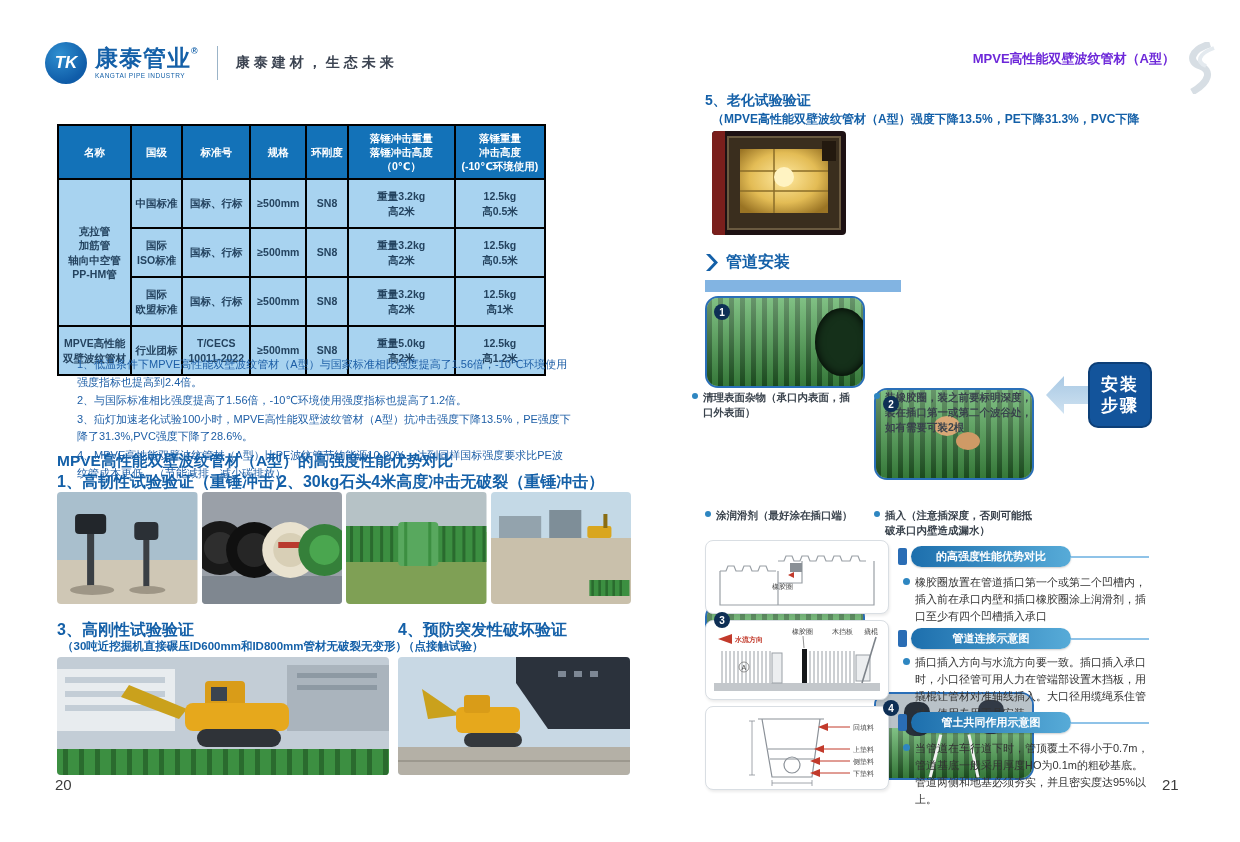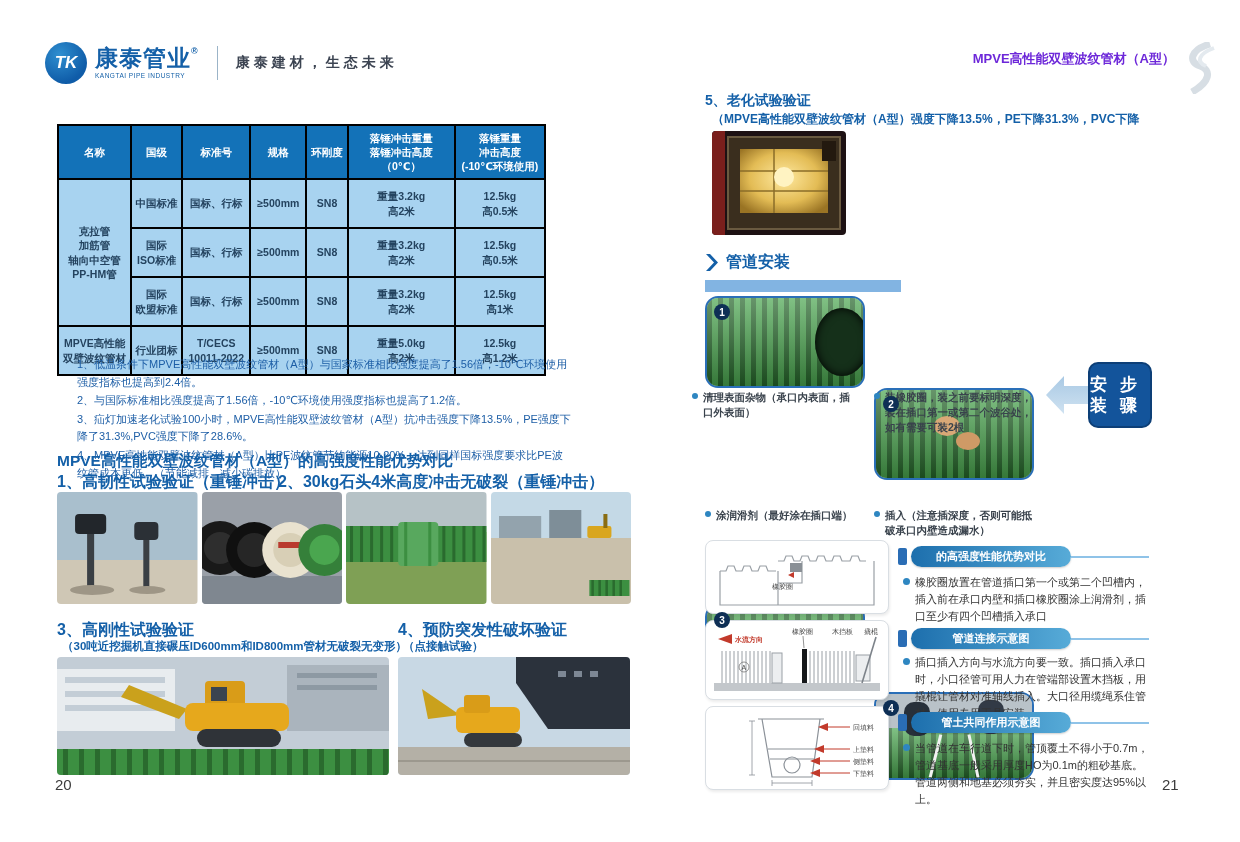--- a/index.html
+++ b/index.html
@@ -53,21 +53,21 @@
   .stepnum{position:absolute;left:7px;top:6px;width:16px;height:16px;border-radius:50%;
     background:#0e2f55;color:#fff;font-size:10px;font-weight:bold;display:flex;align-items:center;justify-content:center;z-index:3;}
   .cap{display:flex;gap:5px;font-size:10.5px;color:#39424c;line-height:1.45;font-weight:bold;}
   .cap .dot{flex:0 0 auto;width:6px;height:6px;border-radius:50%;background:#2e86c1;margin-top:3px;}
 
   .bluebar{background:#82b4e2;height:12px;width:196px;}
 
   
   .steps{display:flex;align-items:center;}
   .steps-box{width:60px;height:62px;border-radius:10px;background:#13549b;border:2px solid #0d3f77;
-    display:flex;flex-direction:row;align-items:center;justify-content:center;color:#fff;font-weight:bold;font-size:17px;line-height:1.25;letter-spacing:2px;}
+    display:flex;flex-direction:column;align-items:center;justify-content:center;color:#fff;font-weight:bold;font-size:17px;line-height:1.25;letter-spacing:2px;}
 
   
   .dbox{background:#fff;border:1px solid #d9dee3;border-radius:8px;box-shadow:1px 2px 3px rgba(0,0,0,.08);}
   .dbox svg{display:block;width:100%;height:100%;}
   .pillrow{display:flex;align-items:center;}
   .pill-tab{width:9px;height:17px;background:#2a6db5;border-radius:2px;margin-right:4px;}
   .pill{background:linear-gradient(90deg,#1d6fad,#57abd8);color:#fff;font-size:11px;font-weight:bold;
     padding:3px 0;border-radius:999px;text-align:center;width:160px;box-shadow:0 1px 2px rgba(0,0,0,.2);}
   .pill-line{height:2px;background:#8fc3e8;width:78px;}
   .para{display:flex;gap:5px;font-size:11px;color:#333;line-height:1.55;width:248px;}

